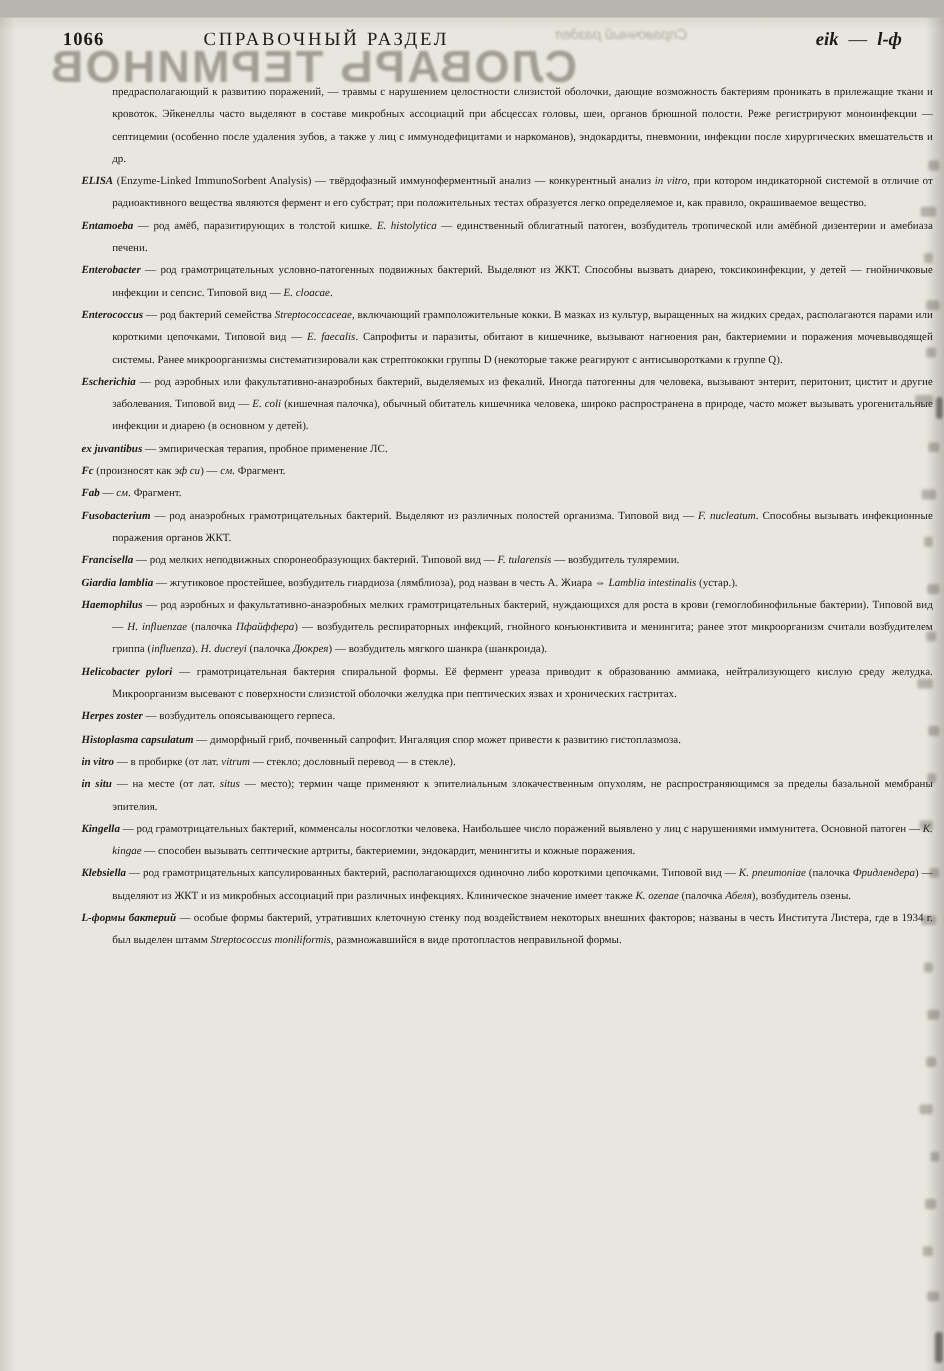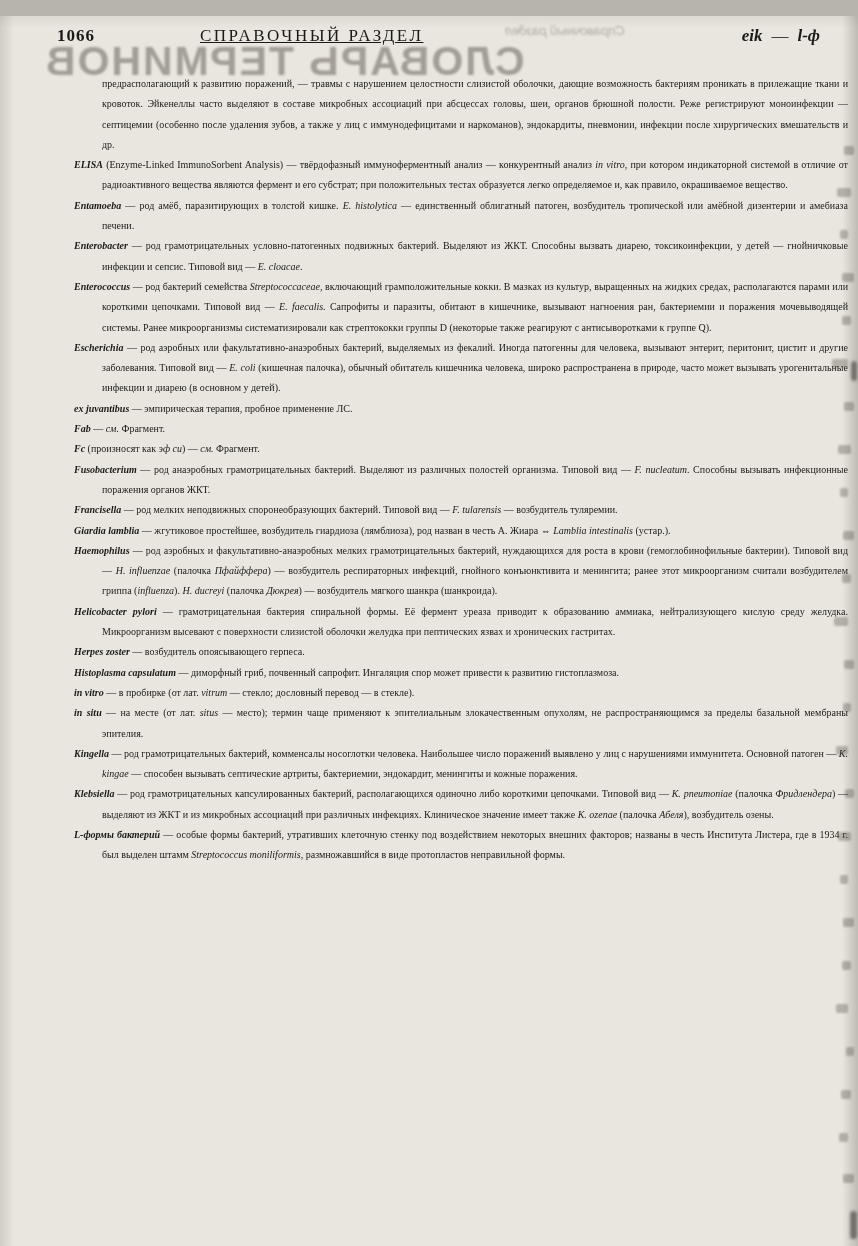--- a/index.html
+++ b/index.html
@@ -34,21 +34,21 @@
     font-size: 41px; font-weight: bold; letter-spacing: 2px;
   }
   .ghost-small {
     top: 7px; left: 505px;
     font-size: 13px; font-style: italic;
     color: rgba(104, 99, 90, 0.45);
   }
   
   .header { position: absolute; top: 10px; left: 57px; right: 28px; height: 24px; font-size: 17px; }
   .page-number { position: absolute; left: 0; top: 0; font-weight: bold; letter-spacing: 1px; }
-  .section-title { position: absolute; left: 143px; top: 0; letter-spacing: 2.5px; text-decoration: underline; }
+  .section-title { position: absolute; left: 128px; top: 0; letter-spacing: 2.5px; }
   .range { position: absolute; right: 10px; top: 0; font-style: italic; font-weight: bold; }
   .range .sep { font-style: normal; font-weight: normal; padding: 0 9px; }
   
   .content {
     position: absolute;
     left: 74px; top: 58px; width: 774px;
     font-size: 10px; line-height: 20.3px;
     text-align: justify;
   }
   .entry { margin: 0; padding-left: 28px; text-indent: -28px; }
@@ -87,22 +87,22 @@
   </div>
 
   <div class="content" id="entries">
       <p class="entry continuation"><span class="seg-n">предрасполагающий к развитию поражений, — травмы с нарушением целостности слизистой оболочки, дающие возможность бактериям проникать в прилежащие ткани и кровоток. Эйкенеллы часто выделяют в составе микробных ассоциаций при абсцессах головы, шеи, органов брюшной полости. Реже регистрируют моноинфекции — септицемии (особенно после удаления зубов, а также у лиц с иммунодефицитами и наркоманов), эндокардиты, пневмонии, инфекции после хирургических вмешательств и др.</span></p>
       <p class="entry"><span class="seg-bi">ELISA</span><span class="seg-n"> (Enzyme-Linked ImmunoSorbent Analysis) — твёрдофазный иммуноферментный анализ — конкурентный анализ </span><span class="seg-i">in vitro</span><span class="seg-n">, при котором индикаторной системой в отличие от радиоактивного вещества являются фермент и его субстрат; при положительных тестах образуется легко определяемое и, как правило, окрашиваемое вещество.</span></p>
       <p class="entry"><span class="seg-bi">Entamoeba</span><span class="seg-n"> — род амёб, паразитирующих в толстой кишке. </span><span class="seg-i">E. histolytica</span><span class="seg-n"> — единственный облигатный патоген, возбудитель тропической или амёбной дизентерии и амебиаза печени.</span></p>
       <p class="entry"><span class="seg-bi">Enterobacter</span><span class="seg-n"> — род грамотрицательных условно-патогенных подвижных бактерий. Выделяют из ЖКТ. Способны вызвать диарею, токсикоинфекции, у детей — гнойничковые инфекции и сепсис. Типовой вид — </span><span class="seg-i">E. cloacae</span><span class="seg-n">.</span></p>
       <p class="entry"><span class="seg-bi">Enterococcus</span><span class="seg-n"> — род бактерий семейства </span><span class="seg-i">Streptococcaceae</span><span class="seg-n">, включающий грамположительные кокки. В мазках из культур, выращенных на жидких средах, располагаются парами или короткими цепочками. Типовой вид — </span><span class="seg-i">E. faecalis</span><span class="seg-n">. Сапрофиты и паразиты, обитают в кишечнике, вызывают нагноения ран, бактериемии и поражения мочевыводящей системы. Ранее микроорганизмы систематизировали как стрептококки группы D (некоторые также реагируют с антисыворотками к группе Q).</span></p>
       <p class="entry"><span class="seg-bi">Escherichia</span><span class="seg-n"> — род аэробных или факультативно-анаэробных бактерий, выделяемых из фекалий. Иногда патогенны для человека, вызывают энтерит, перитонит, цистит и другие заболевания. Типовой вид — </span><span class="seg-i">E. coli</span><span class="seg-n"> (кишечная палочка), обычный обитатель кишечника человека, широко распространена в природе, часто может вызывать урогенитальные инфекции и диарею (в основном у детей).</span></p>
       <p class="entry"><span class="seg-bi">ex juvantibus</span><span class="seg-n"> — эмпирическая терапия, пробное применение ЛС.</span></p>
+      <p class="entry"><span class="seg-bi">Fc</span><span class="seg-n"> (произносят как </span><span class="seg-i">эф си</span><span class="seg-n">) — </span><span class="seg-i">см.</span><span class="seg-n"> Фрагмент.</span></p>
       <p class="entry"><span class="seg-bi">Fab</span><span class="seg-n"> — </span><span class="seg-i">см.</span><span class="seg-n"> Фрагмент.</span></p>
-      <p class="entry"><span class="seg-bi">Fc</span><span class="seg-n"> (произносят как </span><span class="seg-i">эф си</span><span class="seg-n">) — </span><span class="seg-i">см.</span><span class="seg-n"> Фрагмент.</span></p>
       <p class="entry"><span class="seg-bi">Fusobacterium</span><span class="seg-n"> — род анаэробных грамотрицательных бактерий. Выделяют из различных полостей организма. Типовой вид — </span><span class="seg-i">F. nucleatum</span><span class="seg-n">. Способны вызывать инфекционные поражения органов ЖКТ.</span></p>
       <p class="entry"><span class="seg-bi">Francisella</span><span class="seg-n"> — род мелких неподвижных споронеобразующих бактерий. Типовой вид — </span><span class="seg-i">F. tularensis</span><span class="seg-n"> — возбудитель туляремии.</span></p>
       <p class="entry"><span class="seg-bi">Giardia lamblia</span><span class="seg-n"> — жгутиковое простейшее, возбудитель гиардиоза (лямблиоза), род назван в честь А. Жиара ⇔ </span><span class="seg-i">Lamblia intestinalis</span><span class="seg-n"> (устар.).</span></p>
       <p class="entry"><span class="seg-bi">Haemophilus</span><span class="seg-n"> — род аэробных и факультативно-анаэробных мелких грамотрицательных бактерий, нуждающихся для роста в крови (гемоглобинофильные бактерии). Типовой вид — </span><span class="seg-i">H. influenzae</span><span class="seg-n"> (палочка </span><span class="seg-i">Пфайффера</span><span class="seg-n">) — возбудитель респираторных инфекций, гнойного конъюнктивита и менингита; ранее этот микроорганизм считали возбудителем гриппа (</span><span class="seg-i">influenza</span><span class="seg-n">). </span><span class="seg-i">H. ducreyi</span><span class="seg-n"> (палочка </span><span class="seg-i">Дюкрея</span><span class="seg-n">) — возбудитель мягкого шанкра (шанкроида).</span></p>
       <p class="entry"><span class="seg-bi">Helicobacter pylori</span><span class="seg-n"> — грамотрицательная бактерия спиральной формы. Её фермент уреаза приводит к образованию аммиака, нейтрализующего кислую среду желудка. Микроорганизм высевают с поверхности слизистой оболочки желудка при пептических язвах и хронических гастритах.</span></p>
       <p class="entry"><span class="seg-bi">Herpes zoster</span><span class="seg-n"> — возбудитель опоясывающего герпеса.</span></p>
       <p class="entry"><span class="seg-bi">Histoplasma capsulatum</span><span class="seg-n"> — диморфный гриб, почвенный сапрофит. Ингаляция спор может привести к развитию гистоплазмоза.</span></p>
       <p class="entry"><span class="seg-bi">in vitro</span><span class="seg-n"> — в пробирке (от лат. </span><span class="seg-i">vitrum</span><span class="seg-n"> — стекло; дословный перевод — в стекле).</span></p>
       <p class="entry"><span class="seg-bi">in situ</span><span class="seg-n"> — на месте (от лат. </span><span class="seg-i">situs</span><span class="seg-n"> — место); термин чаще применяют к эпителиальным злокачественным опухолям, не распространяющимся за пределы базальной мембраны эпителия.</span></p>
       <p class="entry"><span class="seg-bi">Kingella</span><span class="seg-n"> — род грамотрицательных бактерий, комменсалы носоглотки человека. Наибольшее число поражений выявлено у лиц с нарушениями иммунитета. Основной патоген — </span><span class="seg-i">K. kingae</span><span class="seg-n"> — способен вызывать септические артриты, бактериемии, эндокардит, менингиты и кожные поражения.</span></p>

